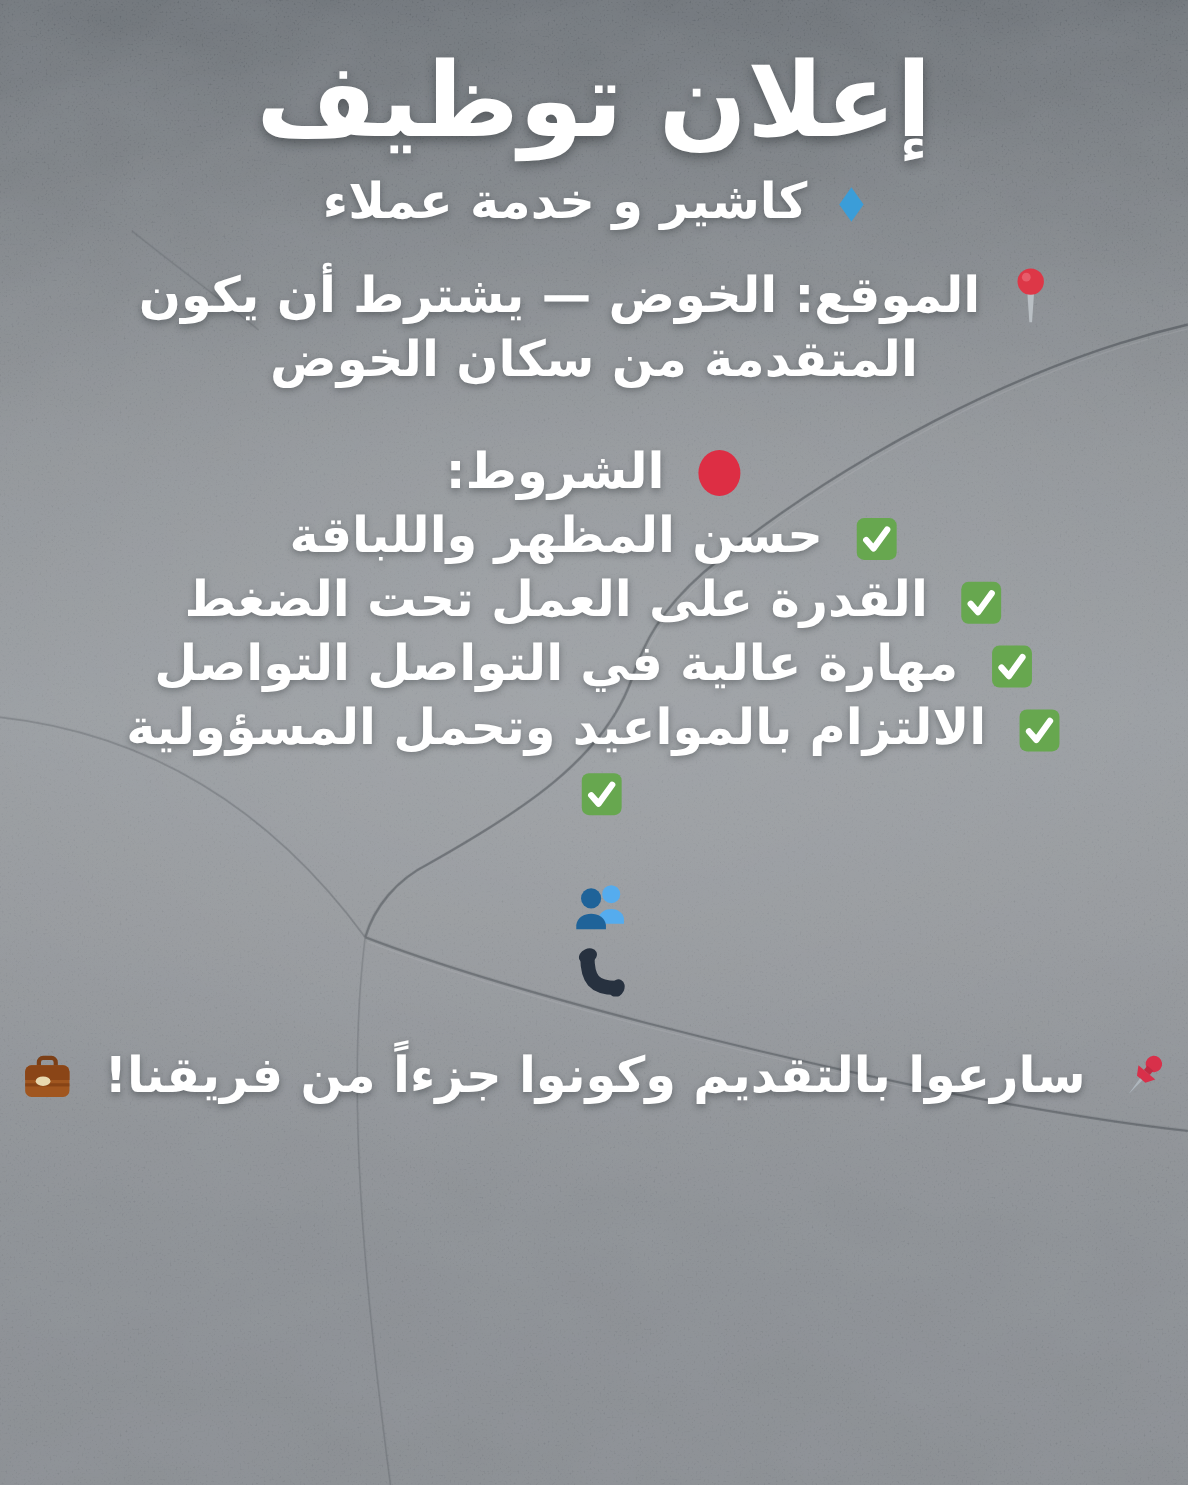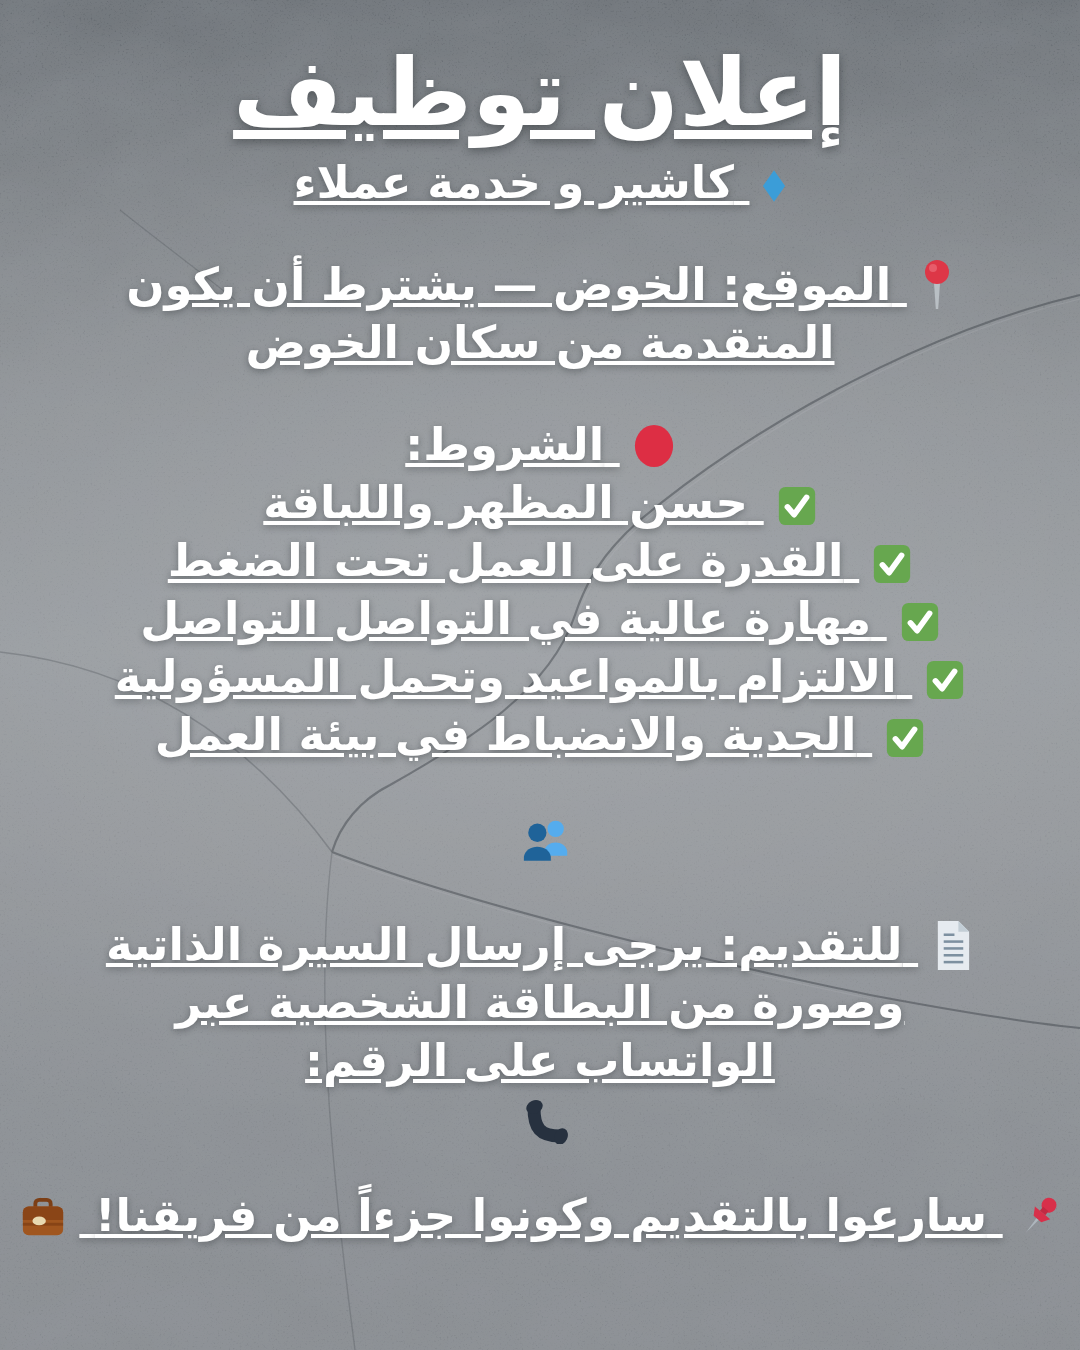--- a/index.html
+++ b/index.html
@@ -24,42 +24,41 @@
   }
 
   .content {
     position: absolute;
     inset: 0;
     padding-top: 34px;
     text-align: center;
     color: #ffffff;
     font-weight: bold;
     direction: rtl;
-    text-decoration: underline;
   }
 
   h1.title {
     margin: 0;
     font-size: 94px;
     line-height: 1.25;
     letter-spacing: 1px;
     text-shadow: 0 3px 10px rgba(18,22,26,0.4);
   }
 
   .line, .wrapline {
     margin: 0;
     font-size: 45px;
     line-height: 58px;
     text-shadow: 0 2px 7px rgba(18,22,26,0.35);
   }
   .wrapline { max-width: 910px; margin-left: auto; margin-right: auto; }
 
   .intro       { margin-top: 50px; }
   .position    { margin-top: 2px; }
-  .location    { margin-top: 44px; }
+  .location    { margin-top: 28px; }
   .req-head    { margin-top: 44px; }
   .req-list    { list-style: none; margin: 0; padding: 0; }
   .req-list li { margin: 0; }
   .eligibility { margin-top: 46px; }
   .application { margin-top: 48px; }
   .phone       { margin-top: 0; font-size: 50px; line-height: 58px; }
   .phone .num  { letter-spacing: 1px; }
   .cta         { margin-top: 39px; }
 
   .ico { vertical-align: -9px; margin-left: 13px; }
@@ -156,47 +155,32 @@
           <rect x="1" y="2" width="38" height="40" rx="7" fill="#67a74f"></rect>
           <path d="M10 23 L17 31 L30 13" stroke="#fff" stroke-width="6" fill="none" stroke-linecap="round" stroke-linejoin="round"></path>
         </svg>
         <span>الالتزام بالمواعيد وتحمل المسؤولية</span>
       </li>
       <li class="line">
         <svg class="ico" width="40" height="42" viewBox="0 0 40 44">
           <rect x="1" y="2" width="38" height="40" rx="7" fill="#67a74f"></rect>
           <path d="M10 23 L17 31 L30 13" stroke="#fff" stroke-width="6" fill="none" stroke-linecap="round" stroke-linejoin="round"></path>
         </svg>
-        <span>الجدية والانضباط في بيئة العمل</span>
       </li>
     </ul>
 
     <p class="line eligibility">
       <svg class="ico" width="52" height="47" viewBox="0 0 54 48">
         <circle cx="36" cy="13" r="8.5" fill="#55acee"></circle>
         <path d="M24 36 C 26 24, 46 24, 48 36 L48 41 L24 41 Z" fill="#55acee"></path>
         <circle cx="17" cy="17" r="9.5" fill="#1f6399"></circle>
         <path d="M3 42 C 5 28, 29 28, 31 42 L31 46 L3 46 Z" fill="#1f6399"></path>
       </svg>
     </p>
 
-    <p class="wrapline application">
-      <svg class="ico ico-page" width="43" height="53" viewBox="0 0 44 54">
-        <path d="M7 2 H28 L39 13 V52 H7 Z" fill="#e6ebf0"></path>
-        <path d="M28 2 L39 13 H28 Z" fill="#c3ced6"></path>
-        <g stroke="#7d90a0" stroke-width="2.6">
-          <line x1="13" y1="16" x2="24" y2="16"></line>
-          <line x1="13" y1="23" x2="33" y2="23"></line>
-          <line x1="13" y1="30" x2="33" y2="30"></line>
-          <line x1="13" y1="37" x2="33" y2="37"></line>
-          <line x1="13" y1="44" x2="33" y2="44"></line>
-        </g>
-      </svg>
-      <span>للتقديم: يرجى إرسال السيرة الذاتية وصورة من البطاقة الشخصية عبر الواتساب على الرقم:</span>
-    </p>
 
     <p class="line phone">
       <svg class="ico ico-phone" width="46" height="46" viewBox="0 0 46 46">
         <path d="M10 10 C 10 30, 16 38, 36 38" stroke="#27313f" stroke-width="13" fill="none" stroke-linecap="round"></path>
         <ellipse cx="10.5" cy="9" rx="8.5" ry="6.5" transform="rotate(-25 10.5 9)" fill="#27313f"></ellipse>
         <ellipse cx="37" cy="38.5" rx="8.5" ry="6.5" transform="rotate(-65 37 38.5)" fill="#27313f"></ellipse>
       </svg>
     </p>
 
     <p class="line cta">

